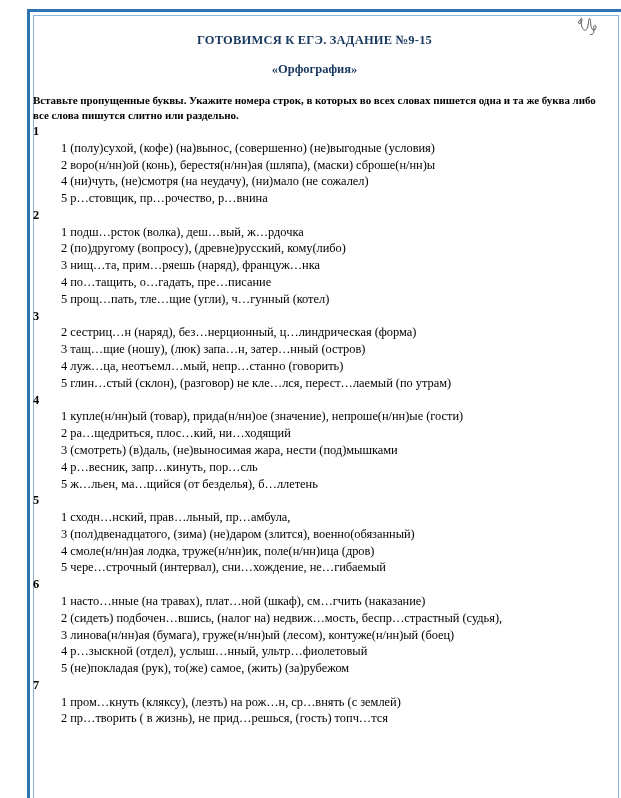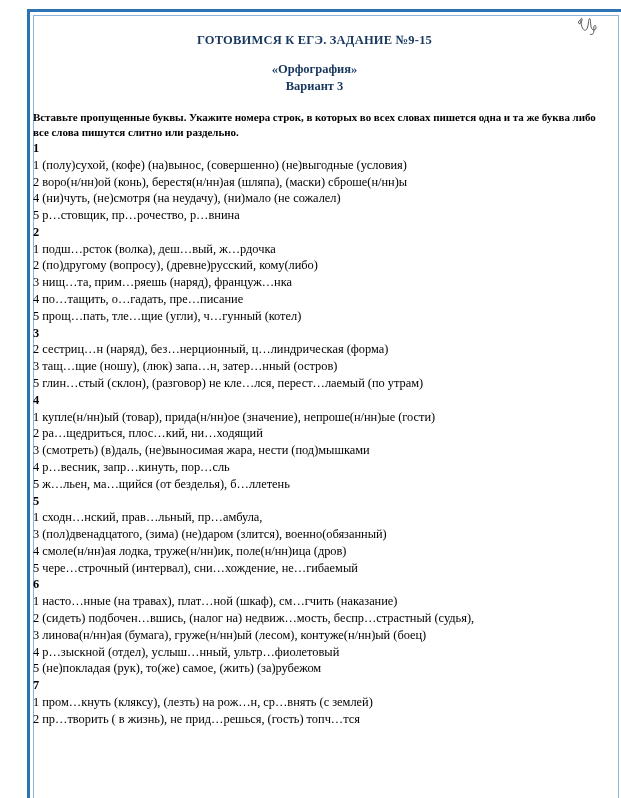--- a/index.html
+++ b/index.html
@@ -95,59 +95,60 @@
   .group-number {
     font-size: 12.4px;
     font-weight: bold;
     line-height: 1.35;
   }
   .task-line {
     font-size: 12.4px;
     line-height: 1.355;
     white-space: pre-wrap;
     letter-spacing: -0.02px;
+    padding-left: 28px;
   }
 </style>
 </head>
 <body>
 
 <div class="page-frame"></div>
 
 <div class="logo">
   <svg width="22" height="24" viewBox="0 0 22 24">
     <path d="M3.2 5.8 C1.4 7.2 0.8 9.0 2.0 9.6 C3.2 10.2 4.4 8.6 4.9 6.6 C5.3 5.0 5.0 4.2 4.3 4.4 C3.6 4.6 3.6 6.0 4.0 8.6 C4.5 11.8 5.2 14.4 6.6 15.6 C8.0 16.8 9.4 16.2 10.2 14.4 C11.0 12.6 11.3 10.0 11.6 7.6 C11.8 5.8 12.0 4.6 12.6 4.6 C13.2 4.6 13.4 5.6 13.5 7.6 C13.7 10.6 13.9 13.4 15.0 15.0 C15.9 16.3 17.2 16.4 18.2 15.4" fill="none" stroke="#4a4a4a" stroke-width="0.9" stroke-linecap="round"></path>
     <path d="M18.2 15.4 C19.2 14.4 19.4 12.6 18.6 11.8 C17.9 11.1 17.0 11.6 16.8 12.8 C16.6 14.2 17.2 16.6 16.6 18.6 C16.1 20.3 14.6 21.0 13.4 20.4" fill="none" stroke="#4a4a4a" stroke-width="0.9" stroke-linecap="round"></path>
   </svg>
 </div>
 
 <div class="content">
 
   <div class="title-block">
     <div class="title-main">ГОТОВИМСЯ К ЕГЭ.  ЗАДАНИЕ №9-15</div>
     <div class="title-sub">«Орфография»</div>
-    <div class="title-variant">Вариант 3</div>
   </div>
 
   <div class="instruction">Вставьте пропущенные буквы. Укажите номера строк, в которых во всех словах пишется одна и та же буква либо все слова пишутся слитно или раздельно.</div>
 
   <div class="groups">
       <div class="group-number">1</div>
       <div class="task-line">1 (полу)сухой, (кофе) (на)вынос, (совершенно) (не)выгодные (условия)</div>
       <div class="task-line">2 воро(н/нн)ой (конь), берестя(н/нн)ая (шляпа), (маски) сброше(н/нн)ы</div>
       <div class="task-line">4 (ни)чуть, (не)смотря (на неудачу), (ни)мало (не сожалел)</div>
       <div class="task-line">5 р…стовщик, пр…рочество, р…внина</div>
       <div class="group-number">2</div>
       <div class="task-line">1 подш…рсток (волка), деш…вый, ж…рдочка</div>
       <div class="task-line">2 (по)другому (вопросу), (древне)русский, кому(либо)</div>
       <div class="task-line">3 нищ…та, прим…ряешь (наряд), француж…нка</div>
       <div class="task-line">4 по…тащить, о…гадать, пре…писание</div>
       <div class="task-line">5 прощ…пать, тле…щие (угли), ч…гунный (котел)</div>
       <div class="group-number">3</div>
       <div class="task-line">2 сестриц…н (наряд), без…нерционный, ц…линдрическая (форма)</div>
       <div class="task-line">3 тащ…щие (ношу), (люк) запа…н, затер…нный (остров)</div>
+      <div class="task-line">4 луж…ца, неотъемл…мый, непр…станно (говорить)</div>
       <div class="task-line">5 глин…стый (склон), (разговор) не кле…лся, перест…лаемый (по утрам)</div>
       <div class="group-number">4</div>
       <div class="task-line">1 купле(н/нн)ый (товар), прида(н/нн)ое (значение), непроше(н/нн)ые (гости)</div>
       <div class="task-line">2 ра…щедриться, плос…кий, ни…ходящий</div>
       <div class="task-line">3 (смотреть) (в)даль, (не)выносимая жара, нести (под)мышками</div>
       <div class="task-line">4 р…весник, запр…кинуть, пор…сль</div>
       <div class="task-line">5 ж…льен, ма…щийся (от безделья), б…ллетень</div>
       <div class="group-number">5</div>
       <div class="task-line">1 сходн…нский, прав…льный, пр…амбула,</div>
       <div class="task-line">3 (пол)двенадцатого, (зима) (не)даром (злится), военно(обязанный)</div>

